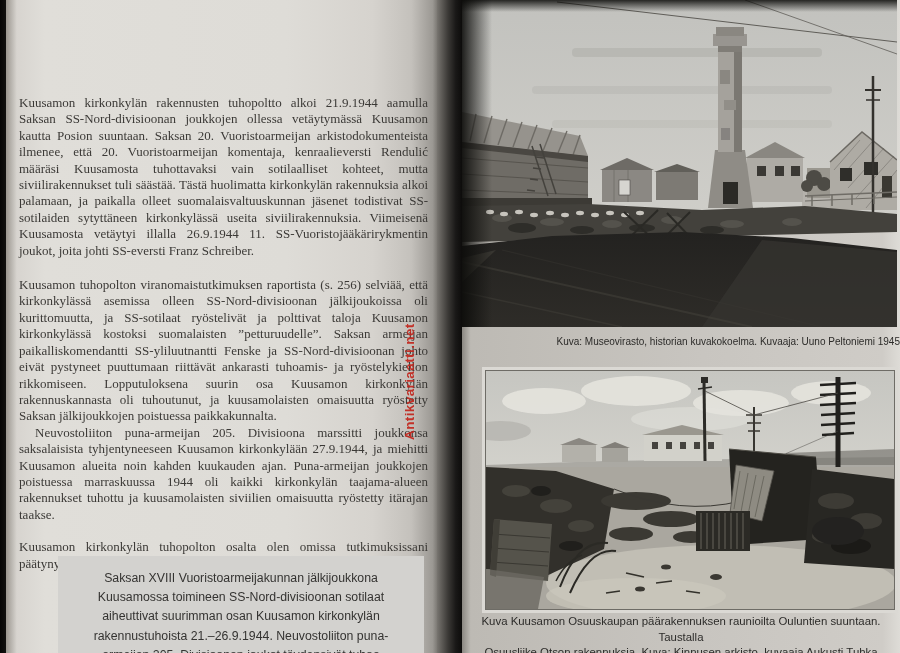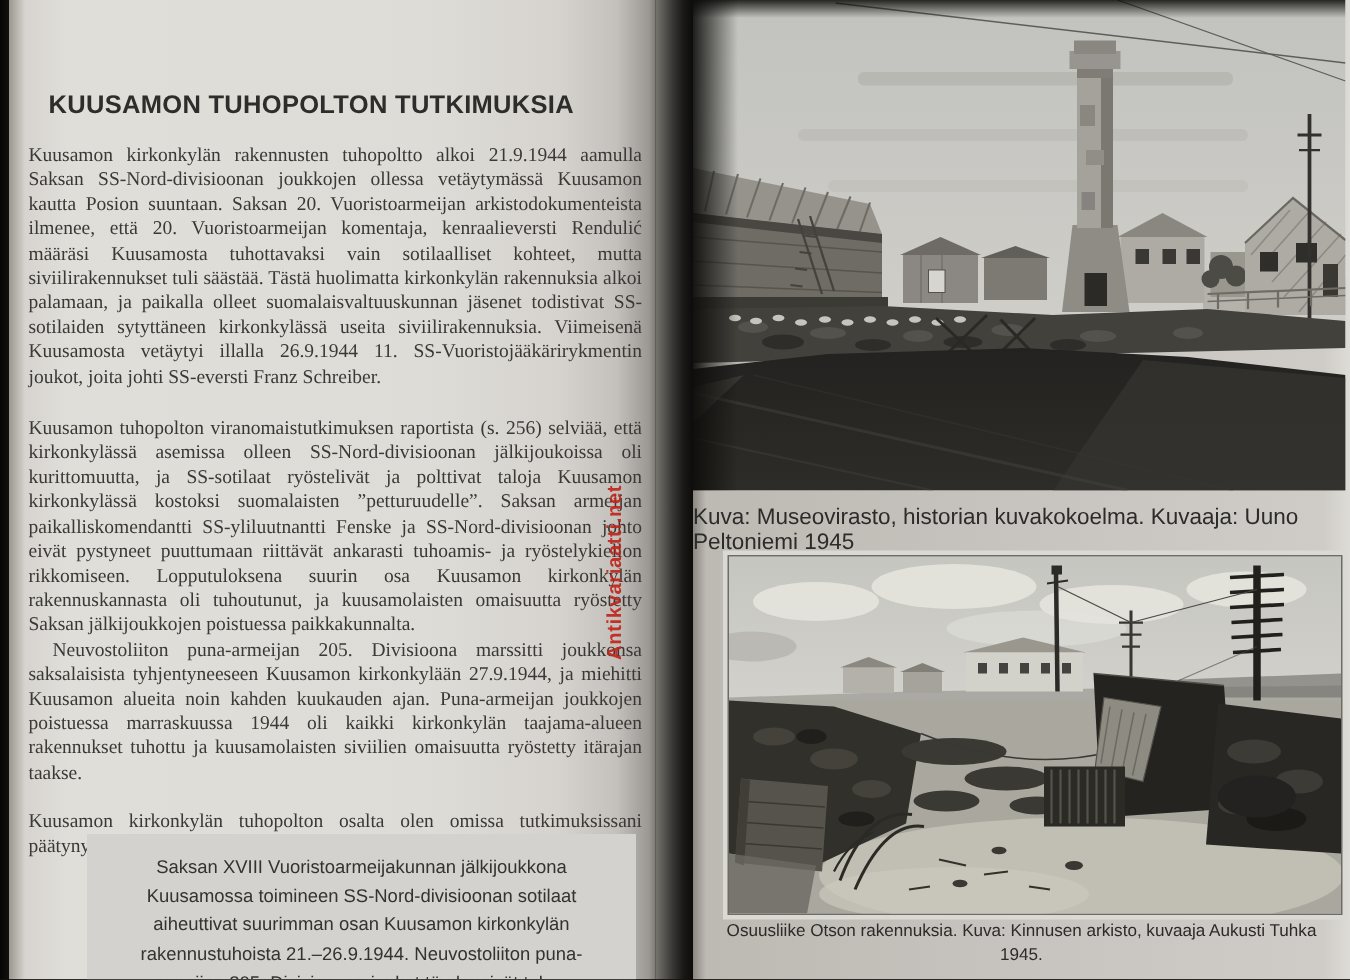--- a/index.html
+++ b/index.html
@@ -29,34 +29,33 @@
   
   .gutter{position:absolute;left:437px;top:0;width:25px;height:653px;
     background:linear-gradient(to right,#787570,#3a3835 45%,#191817 75%,#0d0c0b 100%);}
   
   .right-page{position:absolute;left:462px;top:0;width:438px;height:653px;
     background:linear-gradient(to right,#8a8781 0%,#bdbab4 2%,#c8c5c0 55%,#cfccc7 96%,#dedcd7 100%);}
   .photo1{position:absolute;left:0;top:0;width:435px;height:327px;}
   .photo2{position:absolute;left:23px;top:370px;width:408px;height:238px;
     border:1px solid #6e6c66;box-shadow:0 0 0 3px #dbd9d4;}
   .photo1 svg,.photo2 svg{display:block;}
-  .caption1{position:absolute;top:336px;left:0;width:438px;text-align:left;
-    font-size:15px;color:#2c2b29;}
+  .caption1{position:absolute;top:336px;left:0;width:438px;text-align:right;
+    font-size:10px;color:#2c2b29;}
   .caption2{position:absolute;top:614px;left:10px;width:418px;text-align:center;
     font-size:11.4px;line-height:15.5px;color:#2c2b29;}
 </style>
 </head>
 <body>
 
 <div class="stage">
 
   <div class="scan-edge"></div>
 
   <div class="left-page">
-    <h1 class="page-title">KUUSAMON TUHOPOLTON TUTKIMUKSIA</h1>
     <div class="body-text">
       <p class="p-gap">Kuusamon kirkonkylän rakennusten tuhopoltto alkoi 21.9.1944 aamulla Saksan SS-Nord-divisioonan joukkojen ollessa vetäytymässä Kuusamon kautta Posion suuntaan. Saksan 20. Vuoristoarmeijan arkistodokumenteista ilmenee, että 20. Vuoristoarmeijan komentaja, kenraalieversti Rendulić määräsi Kuusamosta tuhottavaksi vain sotilaalliset kohteet, mutta siviilirakennukset tuli säästää. Tästä huolimatta kirkonkylän rakennuksia alkoi palamaan, ja paikalla olleet suomalaisvaltuuskunnan jäsenet todistivat SS-sotilaiden sytyttäneen kirkonkylässä useita siviilirakennuksia. Viimeisenä Kuusamosta vetäytyi illalla 26.9.1944 11. SS-Vuoristojääkärirykmentin joukot, joita johti SS-eversti Franz Schreiber.</p>
       <p>Kuusamon tuhopolton viranomaistutkimuksen raportista (s. 256) selviää, että kirkonkylässä asemissa olleen SS-Nord-divisioonan jälkijoukoissa oli kurittomuutta, ja SS-sotilaat ryöstelivät ja polttivat taloja Kuusamon kirkonkylässä kostoksi suomalaisten ”petturuudelle”. Saksan armeijan paikalliskomendantti SS-yliluutnantti Fenske ja SS-Nord-divisioonan johto eivät pystyneet puuttumaan riittävät ankarasti tuhoamis- ja ryöstelykiellon rikkomiseen. Lopputuloksena suurin osa Kuusamon kirkonkylän rakennuskannasta oli tuhoutunut, ja kuusamolaisten omaisuutta ryöstetty Saksan jälkijoukkojen poistuessa paikkakunnalta.</p>
       <p class="p-indent">Neuvostoliiton puna-armeijan 205. Divisioona marssitti joukkonsa saksalaisista tyhjentyneeseen Kuusamon kirkonkylään 27.9.1944, ja miehitti Kuusamon alueita noin kahden kuukauden ajan. Puna-armeijan joukkojen poistuessa marraskuussa 1944 oli kaikki kirkonkylän taajama-alueen rakennukset tuhottu ja kuusamolaisten siviilien omaisuutta ryöstetty itärajan taakse.</p>
       <p class="p-top">Kuusamon kirkonkylän tuhopolton osalta olen omissa tutkimuksissani päätynyt seuraavaan johtopäätökseen:</p>
     </div>
     <div class="conclusion-box">Saksan XVIII Vuoristoarmeijakunnan jälkijoukkona Kuusamossa toimineen SS-Nord-divisioonan sotilaat aiheuttivat suurimman osan Kuusamon kirkonkylän rakennustuhoista 21.–26.9.1944. Neuvostoliiton puna-armeijan 205. Divisioonan joukot täydensivät tuhoa polttamalla pystyyn jääneet rakennukset kirkonkylän keskustan alueelta.</div>
     <div class="watermark">Antikvariaatti.net</div>
   </div>
 
@@ -388,16 +387,17 @@
             <ellipse cx="230" cy="206" rx="6" ry="3"></ellipse>
               <ellipse cx="180" cy="196" rx="5" ry="2.5"></ellipse>
             <ellipse cx="154" cy="218" rx="5" ry="2.5"></ellipse>
           </g>
         </g>
         <polygon points="0,198 58,206 52,238 0,238" fill="#6b6962" opacity="0.8"></polygon>
       </svg>
     </div>
 
     <div class="caption2">
+      <div>Kuva Kuusamon Osuuskaupan päärakennuksen raunioilta Ouluntien suuntaan. Taustalla</div>
       <div>Osuusliike Otson rakennuksia. Kuva: Kinnusen arkisto, kuvaaja Aukusti Tuhka 1945.</div>
     </div>
   </div>
 </div>
 
 </body></html>

